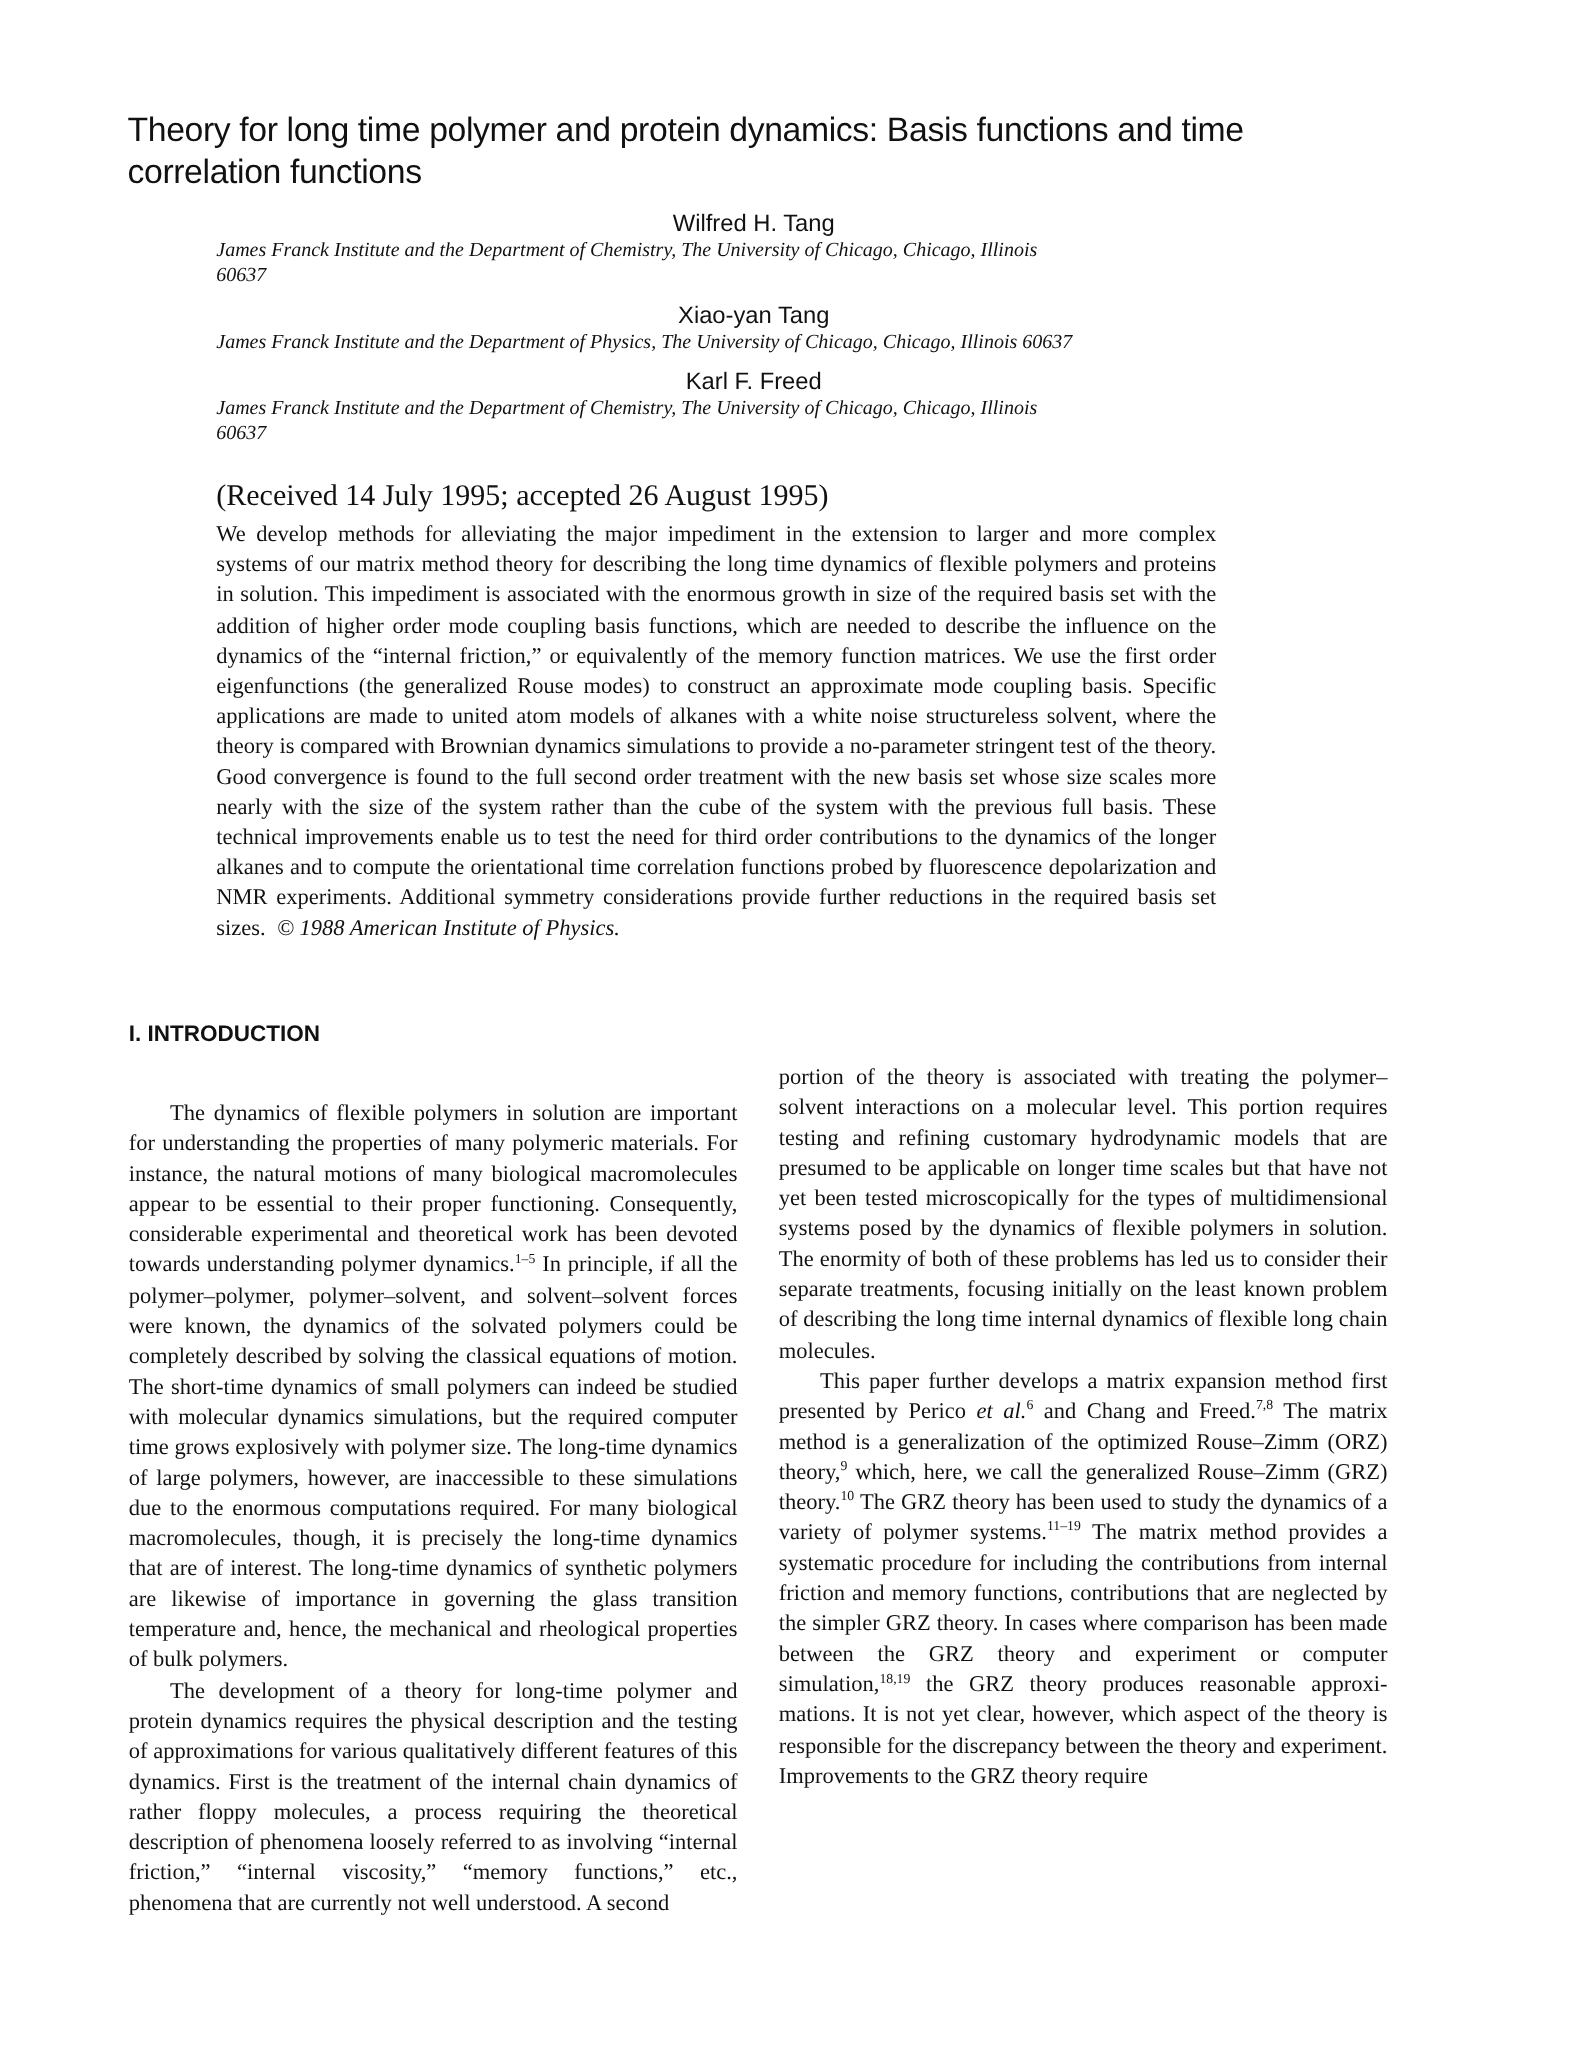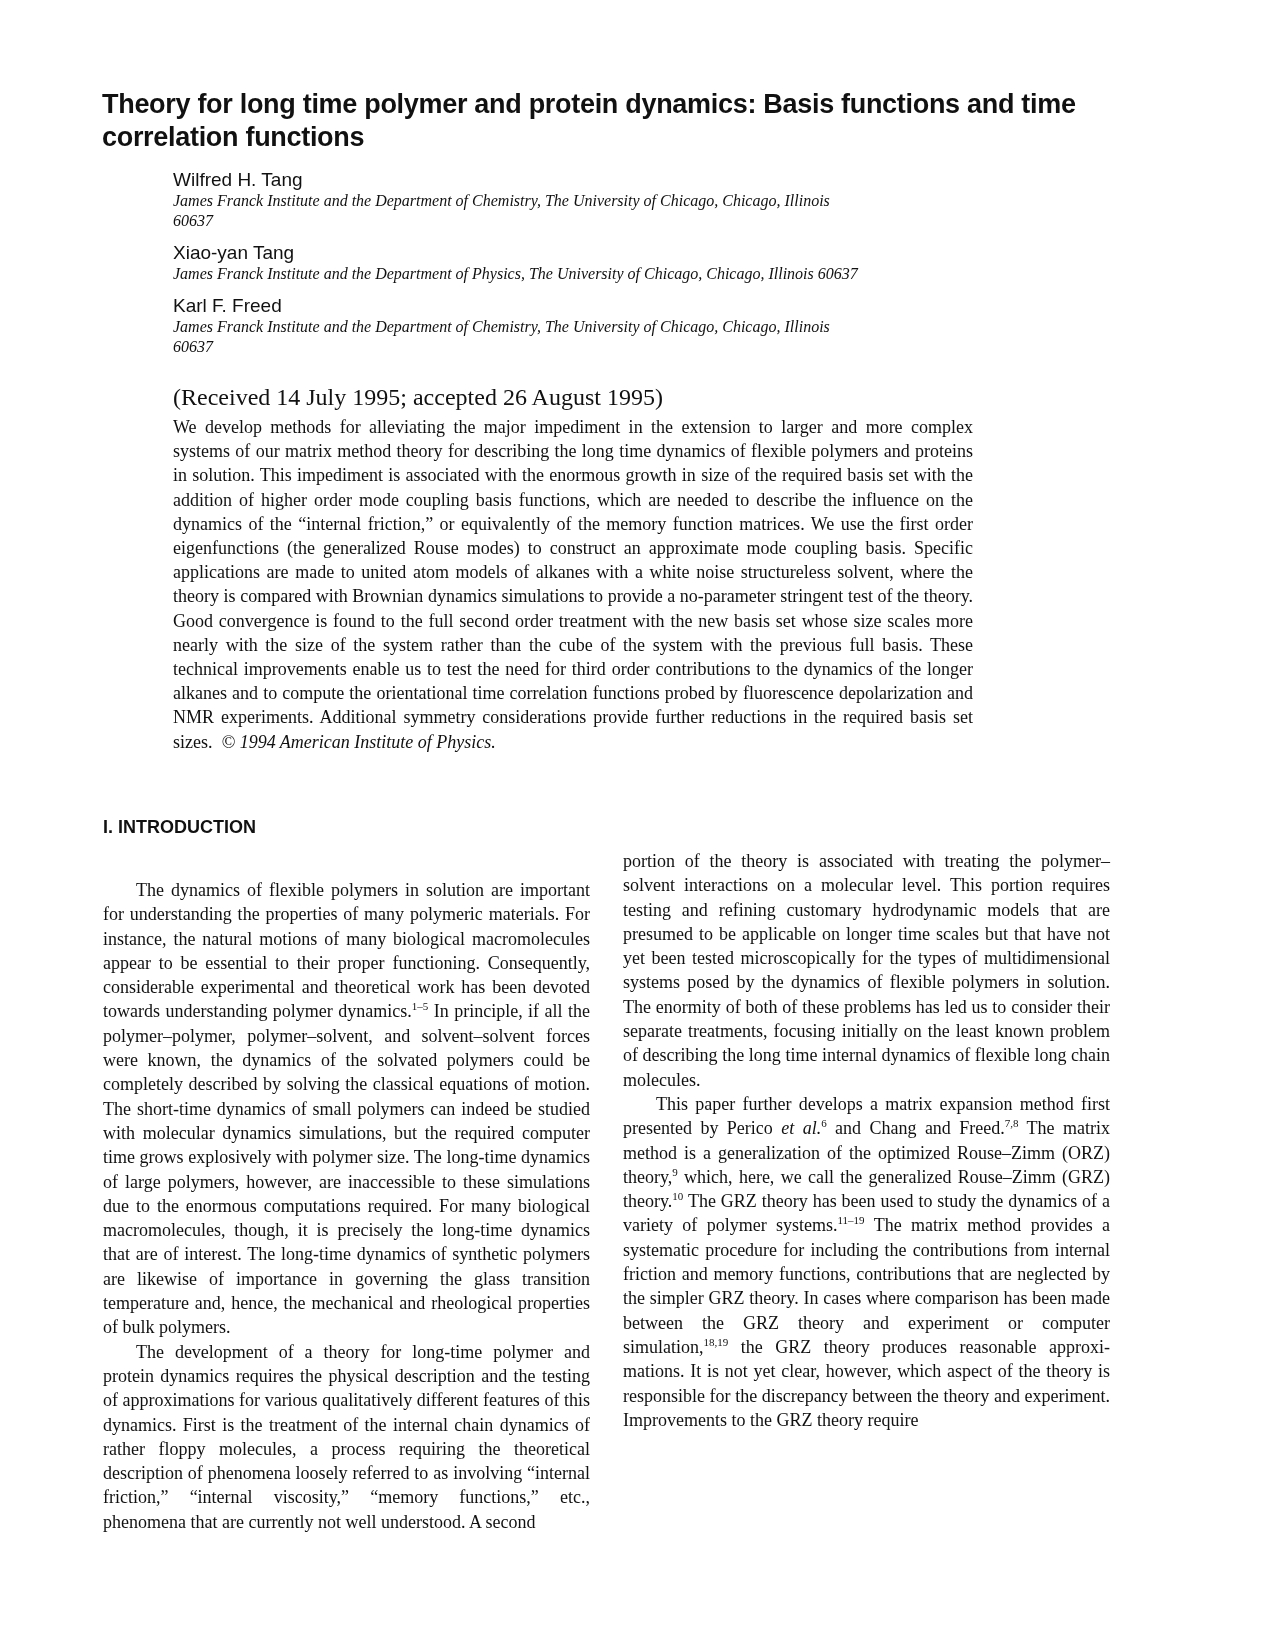--- a/index.html
+++ b/index.html
@@ -1,19 +1,19 @@
 <!DOCTYPE html>
 <html><head>
 <meta charset="utf-8">
 <style>
   html, body { margin:0; padding:0; background:#fff; }
   body { width:1275px; height:1651px; position:relative; color:#111; overflow:hidden; }
-  .title { position:absolute; left:102px; top:88px; width:980px; font-family:"Liberation Sans", sans-serif; font-weight:bold; font-size:27px; line-height:33px; letter-spacing:-0.3px; }
+  .title { position:absolute; left:102px; top:88px; width:980px; font-family:"Liberation Sans", sans-serif; font-weight:normal; font-size:27px; line-height:33px; letter-spacing:-0.3px; }
   .author-block { position:absolute; left:173px; width:860px; }
-  .author-name { font-family:"Liberation Sans", sans-serif; font-size:19px; line-height:23px; }
+  .author-name { font-family:"Liberation Sans", sans-serif; font-size:19px; line-height:23px;text-align:center; }
   .affil { font-family:"Liberation Serif", serif; font-style:italic; font-size:16px; line-height:20px; }
   .received { position:absolute; left:173px; top:386px; font-family:"Liberation Serif", serif; font-size:24px; line-height:22px; }
   .abstract { position:absolute; left:173px; top:415px; width:800px; font-family:"Liberation Serif", serif; font-size:18px; line-height:24.2px; text-align:justify; }
   .abstract .copy { font-style:italic; }
   .col { position:absolute; width:487px; font-family:"Liberation Serif", serif; font-size:18px; line-height:24.3px; text-align:justify; hyphens:manual;margin-top:32px; }
   .col-left { left:103px; top:846px; }
   .col-right { left:623px; top:817px; }
   .section-head { position:absolute; left:103px; top:816px; font-family:"Liberation Sans", sans-serif; font-weight:bold; font-size:18px; line-height:22px; }
   .col p { margin:0; }
   .indent { text-indent:33px; }
@@ -35,21 +35,21 @@
 </div>
 <div class="author-block" style="top:294px;">
   <div class="author-name">Karl F. Freed</div>
   <div class="affil" style="width:700px;">James Franck Institute and the Department of Chemistry, The University of Chicago, Chicago, Illinois 60637</div>
 </div>
 
 <div class="received">(Received 14 July 1995; accepted 26 August 1995)</div>
 
 <div class="abstract">
   <span>We develop methods for alleviating the major impediment in the extension to larger and more complex systems of our matrix method theory for describing the long time dynamics of flexible polymers and proteins in solution. This impediment is associated with the enormous growth in size of the required basis set with the addition of higher order mode coupling basis functions, which are needed to describe the influence on the dynamics of the “internal friction,” or equivalently of the memory function matrices. We use the first order eigenfunctions (the generalized Rouse modes) to construct an approximate mode coupling basis. Specific applications are made to united atom models of alkanes with a white noise structureless solvent, where the theory is compared with Brownian dynamics simulations to provide a no-parameter stringent test of the theory. Good convergence is found to the full second order treatment with the new basis set whose size scales more nearly with the size of the system rather than the cube of the system with the previous full basis. These technical improvements enable us to test the need for third order contributions to the dynamics of the longer alkanes and to compute the orientational time correlation functions probed by fluorescence depolarization and NMR experiments. Additional symmetry considerations provide further reductions in the required basis set sizes.</span>&nbsp;
-  <span class="copy">© 1994 American Institute of Physics.</span>
+  <span class="copy">© 1988 American Institute of Physics.</span>
 </div>
 
 <div class="section-head">I. INTRODUCTION</div>
 
 <div class="col col-left">
   <p class="indent"><span>The dynamics of flexible polymers in solution are impor­tant for understanding the properties of many polymeric ma­terials. For instance, the natural motions of many biological macromolecules appear to be essential to their proper func­tioning. Consequently, considerable experimental and theo­retical work has been devoted towards understanding poly­mer dynamics.</span><sup>1–5</sup><span> In principle, if all the polymer–polymer, polymer–solvent, and solvent–solvent forces were known, the dynamics of the solvated polymers could be completely described by solving the classical equations of motion. The short-time dynamics of small polymers can indeed be studied with molecular dynamics simulations, but the required com­puter time grows explosively with polymer size. The long-time dynamics of large polymers, however, are inaccessible to these simulations due to the enormous computations re­quired. For many biological macromolecules, though, it is precisely the long-time dynamics that are of interest. The long-time dynamics of synthetic polymers are likewise of importance in governing the glass transition temperature and, hence, the mechanical and rheological properties of bulk polymers.</span></p>
   <p class="indent">The development of a theory for long-time polymer and protein dynamics requires the physical description and the testing of approximations for various qualitatively different features of this dynamics. First is the treatment of the inter­nal chain dynamics of rather floppy molecules, a process requiring the theoretical description of phenomena loosely referred to as involving “internal friction,” “internal viscos­ity,” “memory functions,” etc., phenomena that are currently not well understood. A second</p>
 </div>
 
 <div class="col col-right">

